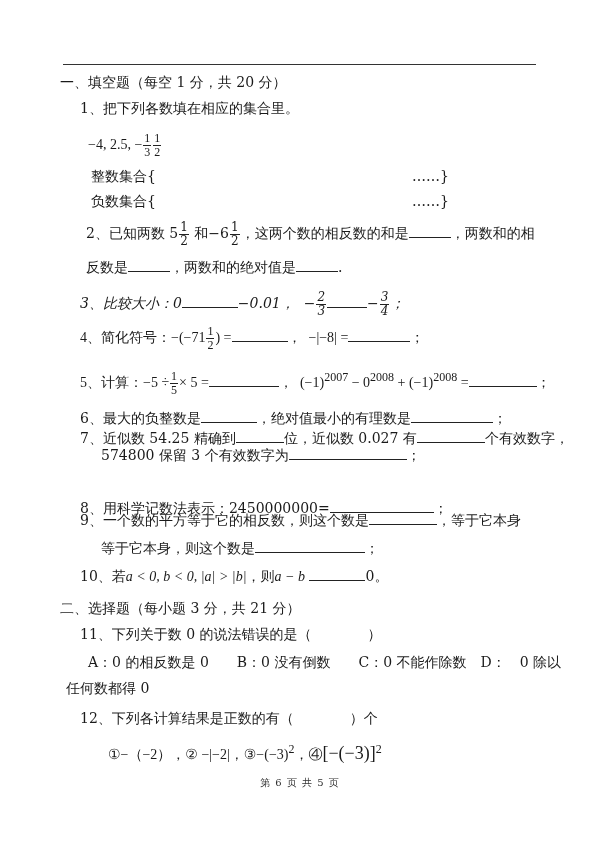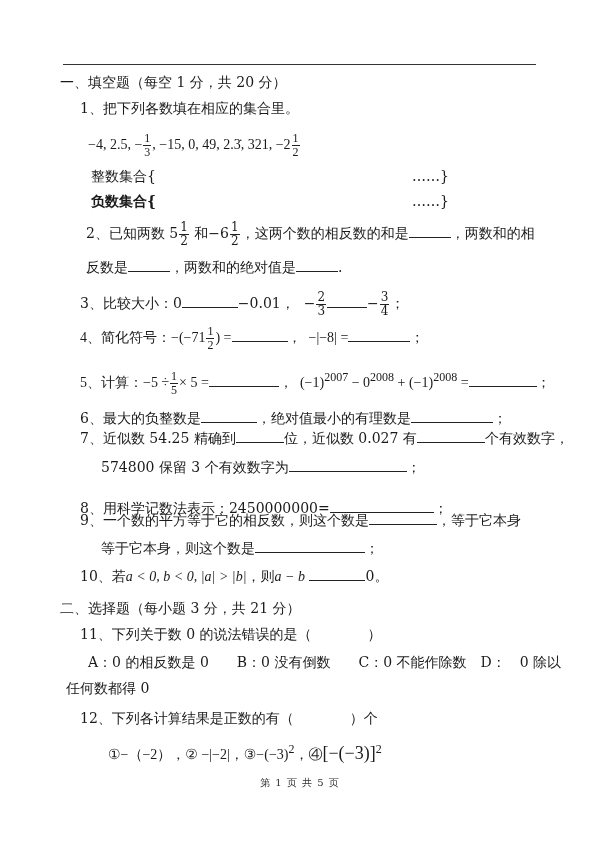--- a/index.html
+++ b/index.html
@@ -21,60 +21,60 @@
 </style>
 </head>
 <body>
 
 <div class="rule"></div>
 
 <div class="line" style="top:72px;left:60px;">一、填空题（每空 1 分，共 20 分）</div>
 
 <div class="line" style="top:98px;left:80px;">1、把下列各数填在相应的集合里。</div>
 <div class="line math" style="top:128px;left:88px;line-height:34px;">
-  <span>−4, 2.5, −</span><span class="frac"><span class="num">1</span><span class="den">3</span></span><span>, −15, 0, 49, 2.3̇, 321, −2</span><span class="frac"><span class="num">1</span><span class="den">2</span></span>
+  <span>−4, 2.5, −</span><span class="frac"><span class="num">1</span><span class="den">3</span></span><span class="frac"><span class="num">1</span><span class="den">2</span></span>
 </div>
 <div class="line" style="top:166px;left:91px;">
   <span>整数集合{</span>
 </div>
 <div class="line" style="top:166px;left:412px;">……}</div>
-<div class="line" style="top:191px;left:91px;font-weight:bold;">
+<div class="line" style="top:191px;left:91px;">
   <span>负数集合{</span>
 </div>
 <div class="line" style="top:191px;left:412px;">……}</div>
 
 <div class="line" style="top:218px;left:86px;line-height:30px;">
   <span>2、已知两数 5</span><span class="frac"><span class="num">1</span><span class="den">2</span></span>
   <span>和−6</span><span class="frac"><span class="num">1</span><span class="den">2</span></span><span>，这两个数的相反数的和是</span><span class="blank" style="width:42px"></span><span>，两数和的相</span>
 </div>
 <div class="line" style="top:257px;left:86px;">
   <span>反数是</span><span class="blank" style="width:42px"></span><span>，两数和的绝对值是</span><span class="blank" style="width:42px"></span><span>.</span>
 </div>
 
-<div class="line" style="top:288px;left:80px;line-height:30px;">
+<div class="line" style="top:288px;left:80px;line-height:30px;font-style:italic;">
   <span>3、比较大小：0</span><span class="blank" style="width:56px"></span><span>−0.01，</span>&nbsp;
   <span>−</span><span class="frac"><span class="num">2</span><span class="den">3</span></span><span class="blank" style="width:40px"></span><span>−</span><span class="frac"><span class="num">3</span><span class="den">4</span></span><span>；</span>
 </div>
 
 <div class="line math" style="top:323px;left:80px;line-height:30px;">
   <span>4、简化符号：</span><span>−(−71</span><span class="frac"><span class="num">1</span><span class="den">2</span></span><span>) =</span><span class="blank" style="width:56px"></span><span>，</span>&nbsp;&nbsp;<span>−|−8| =</span><span class="blank" style="width:62px"></span><span>；</span>
 </div>
 
 <div class="line math" style="top:362px;left:80px;line-height:30px;">
   <span>5、计算：</span><span>−5 ÷</span><span class="frac"><span class="num">1</span><span class="den">5</span></span><span>× 5 =</span><span class="blank" style="width:70px"></span><span>，</span>&nbsp;&nbsp;<span>(−1)</span><sup>2007</sup><span> − 0</span><sup>2008</sup><span> + (−1)</span><sup>2008</sup><span> =</span><span class="blank" style="width:68px"></span><span>；</span>
 </div>
 
 <div class="line" style="top:400px;left:80px;margin-top:8px;">
   <span>6、最大的负整数是</span><span class="blank" style="width:56px"></span><span>，绝对值最小的有理数是</span><span class="blank" style="width:82px"></span><span>；</span>
 </div>
 
 <div class="line" style="top:428px;left:80px;">
   <span>7、近似数 54.25 精确到</span><span class="blank" style="width:48px"></span><span>位，近似数 0.027 有</span><span class="blank" style="width:68px"></span><span>个有效数字，</span>
 </div>
-<div class="line" style="top:457px;left:101px;text-align:right;">
+<div class="line" style="top:445px;left:101px;text-align:right;">
   <span>574800 保留 3 个有效数字为</span><span class="blank" style="width:118px"></span><span>；</span>
 </div>
 
 <div class="line" style="top:498px;left:80px;">
   <span>8、用科学记数法表示：2450000000=</span><span class="blank" style="width:104px"></span><span>；</span>
 </div>
 
 <div class="line" style="top:510px;left:80px;">
   <span>9、一个数的平方等于它的相反数，则这个数是</span><span class="blank" style="width:68px"></span><span>，等于它本身</span>
 </div>
@@ -90,13 +90,13 @@
 
 <div class="line" style="top:624px;left:80px;">11、下列关于数 0 的说法错误的是（　　　　）</div>
 <div class="line" style="top:652px;left:88px;">A：0 的相反数是 0　　B：0 没有倒数　　C：0 不能作除数　D：　0 除以</div>
 <div class="line" style="top:678px;left:66px;">任何数都得 0</div>
 
 <div class="line" style="top:708px;left:80px;">12、下列各计算结果是正数的有（　　　　）个</div>
 <div class="line math" style="top:737px;left:108px;line-height:24px;">
   <span>①−（−2），② −|−2|，③−(−3)</span><sup>2</sup><span>，④</span><span class="big">[−(−3)]</span><sup>2</sup>
 </div>
 
-<div class="footer">第 1 页 共 5 页</div>
+<div class="footer">第 6 页 共 5 页</div>
 
 </body></html>

